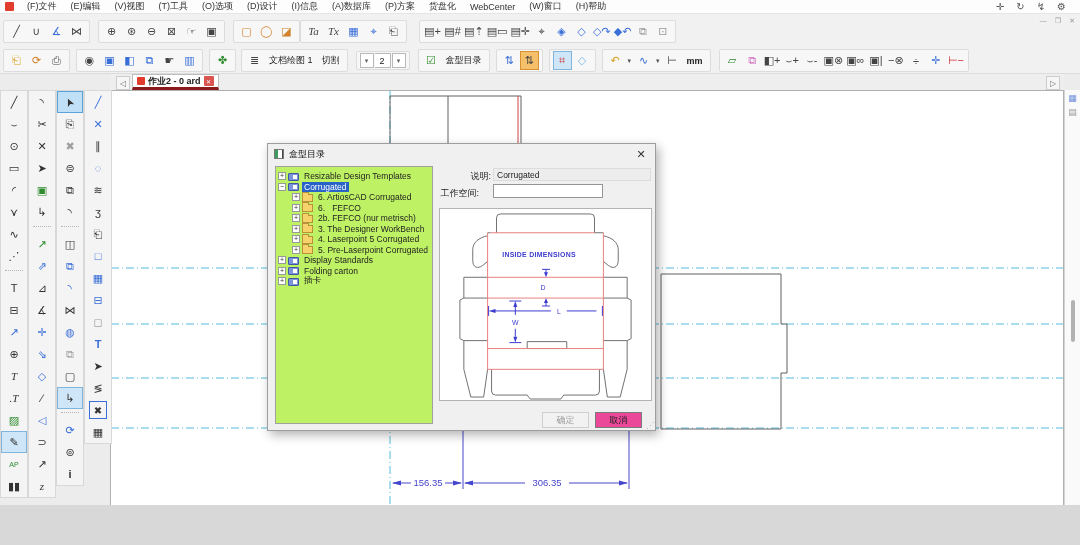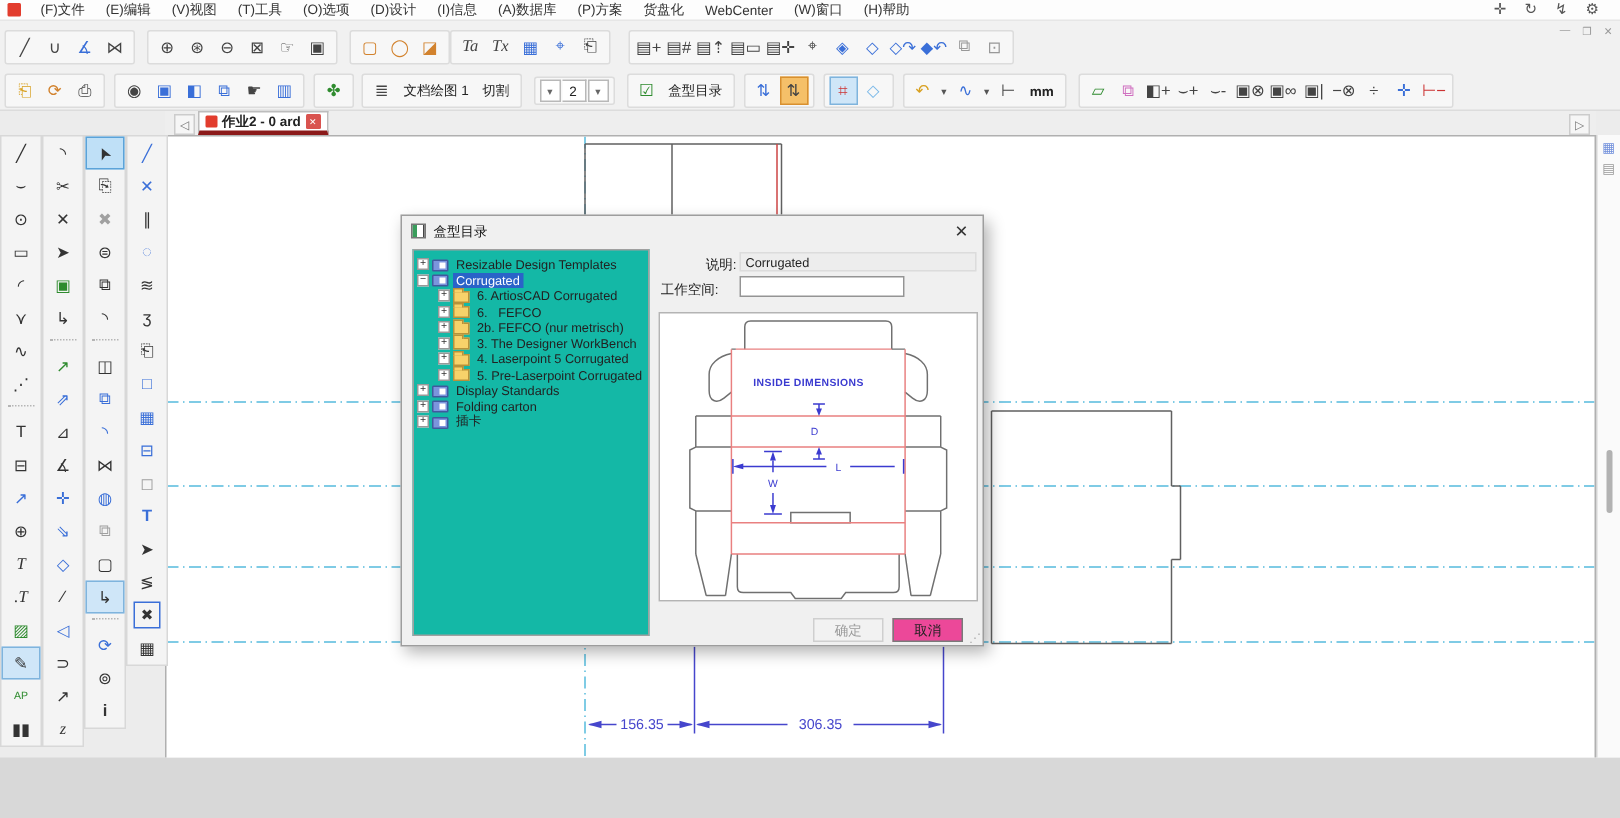--- a/index.html
+++ b/index.html
@@ -60,21 +60,21 @@
   .vthumb{position:absolute;left:6px;top:210px;width:4px;height:42px;background:#b2b2b2;border-radius:2px}
   .hscroll{position:absolute;left:110px;top:514px;width:954px;height:13px;background:#f6f6f6;z-index:6}
   .hthumb{position:absolute;left:468px;top:4px;width:15px;height:5px;background:#7a7a7a;border-radius:2px}
   .statusbar{position:absolute;left:0;top:527px;width:100%;height:18px;background:#e9ebee;border-top:1px solid #d8d8d8;z-index:6}
 
   
   .dialog{position:absolute;left:267px;top:143px;width:389px;height:288px;background:#f0f0f0;border:1px solid #9d9d9d;box-shadow:3px 4px 10px rgba(0,0,0,.30);z-index:40}
   .dtitle{height:20px;display:flex;align-items:center;padding:0 6px;font-size:9px;color:#111}
   .dicon{width:10px;height:10px;border:1px solid #777;background:linear-gradient(90deg,#3a9d5c 0 3px,#fff 3px 7px,#444 7px);margin-right:5px;flex:none}
   .dclose{margin-left:auto;width:16px;text-align:center;font-size:11px;color:#333}
-  .dtree{position:absolute;left:7px;top:22px;width:158px;height:258px;background:#14b8a6;border:1px solid #a0a0a0;padding:4px 2px;font-size:8.5px;overflow:hidden}
+  .dtree{position:absolute;left:7px;top:22px;width:158px;height:258px;background:#bef264;border:1px solid #a0a0a0;padding:4px 2px;font-size:8.5px;overflow:hidden}
   .trow{display:flex;align-items:center;height:10.5px;white-space:nowrap}
   .trow.lvl1{padding-left:14px}
   .texp{width:8px;height:8px;border:1px solid #999;background:#fff;font-size:7px;line-height:6px;text-align:center;color:#333;flex:none;margin-right:2px}
   .tfold{width:11px;height:8px;flex:none;margin-right:3px;position:relative;margin-top:1px}
   .tfold.folder{background:#f7d26a;border:1px solid #b8923a}
   .tfold.folder::before{content:"";position:absolute;left:-1px;top:-3px;width:5px;height:2px;background:#f7d26a;border:1px solid #b8923a;border-bottom:none}
   .tfold.cat{background:#7b95dd;border:1px solid #41599e;border-radius:1px}
   .tfold.cat::after{content:"";position:absolute;right:1px;top:1px;width:4px;height:4px;background:#fff}
   .tname{padding:0 2px;white-space:pre}
   .tname.selected{background:#2a63c8;color:#fff}

